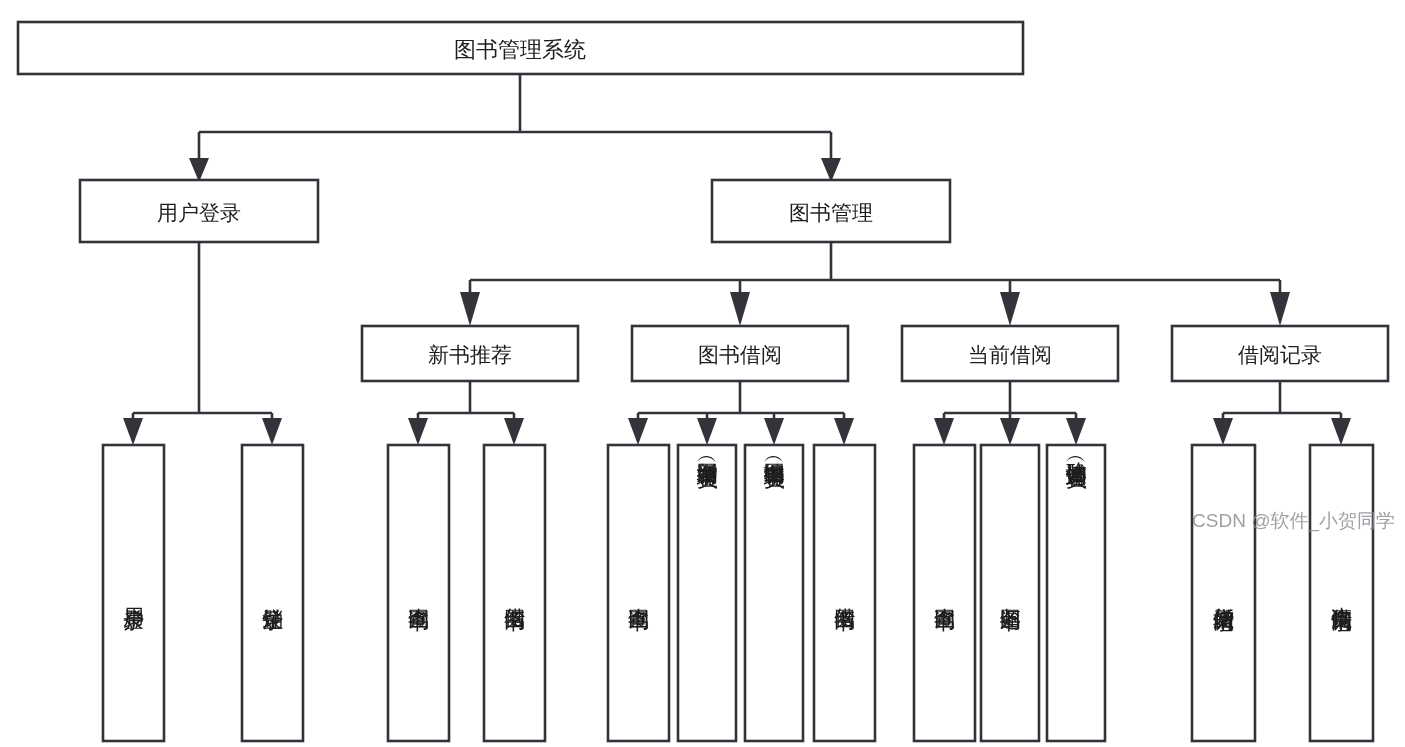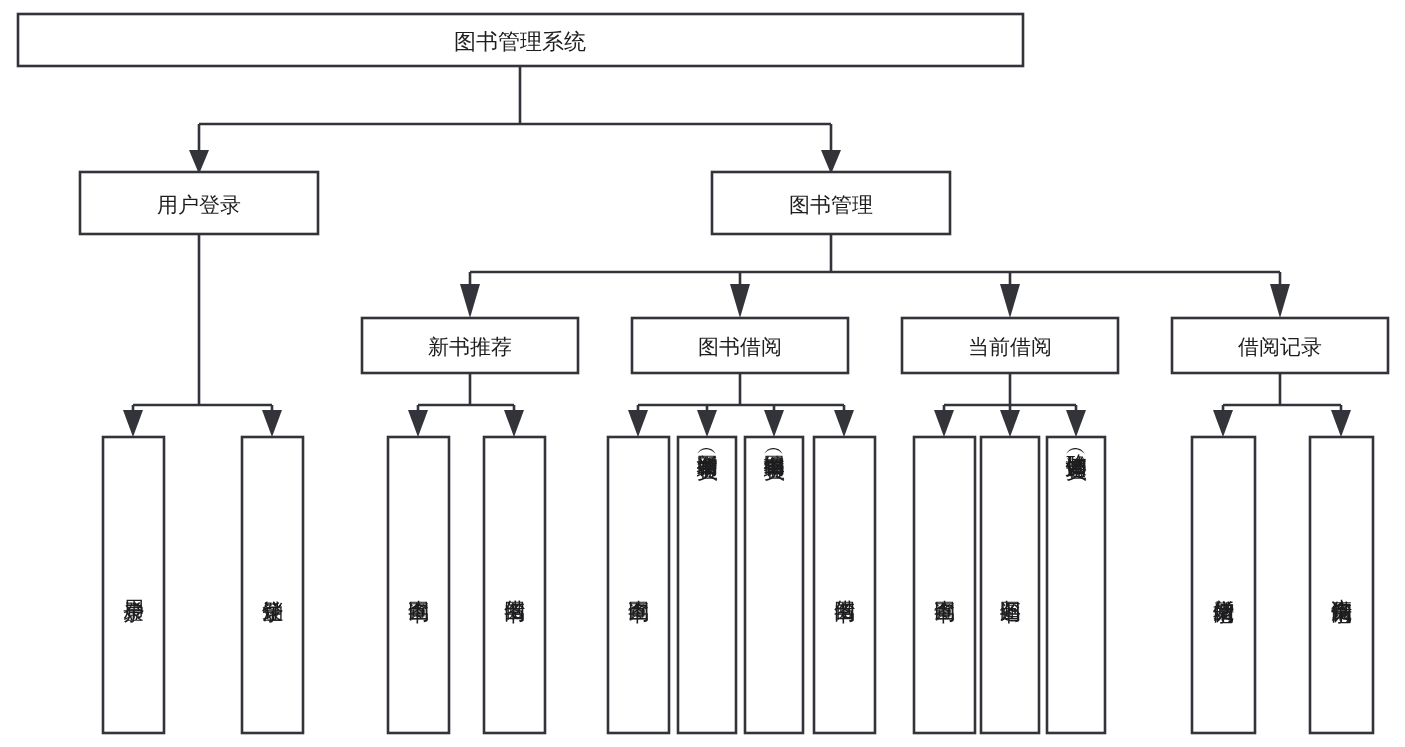--- a/index.html
+++ b/index.html
@@ -10,21 +10,21 @@
   body {
     width: 1405px;
     height: 747px;
     font-family: "Liberation Sans", "DejaVu Sans", sans-serif;
     overflow: hidden;
     position: relative;
   }
   #diagram-root {
     position: absolute;
     left: 0;
-    top: 0;
+    top: 8px;
     width: 1405px;
     height: 532px;
   }
   svg.flow {
     display: block;
     width: 1405px;
     height: 747px;
   }
   .node-rect {
     fill: #ffffff;
@@ -210,13 +210,14 @@
   <div class="leaf-label-wrap" style="left:1047px; top:437px; width:58px; height:296px; align-items:flex-start;">
     <span class="leaf-label">确认归还（管理员）</span>
   </div>
   <div class="leaf-label-wrap" style="left:1192px; top:437px; width:63px; height:296px;">
     <span class="leaf-label">新增借阅记录</span>
   </div>
   <div class="leaf-label-wrap" style="left:1310px; top:437px; width:63px; height:296px;">
     <span class="leaf-label">查询借阅记录</span>
   </div>
 
+  <div class="watermark">CSDN @软件_小贺同学</div>
 </div>
 
 </body></html>

